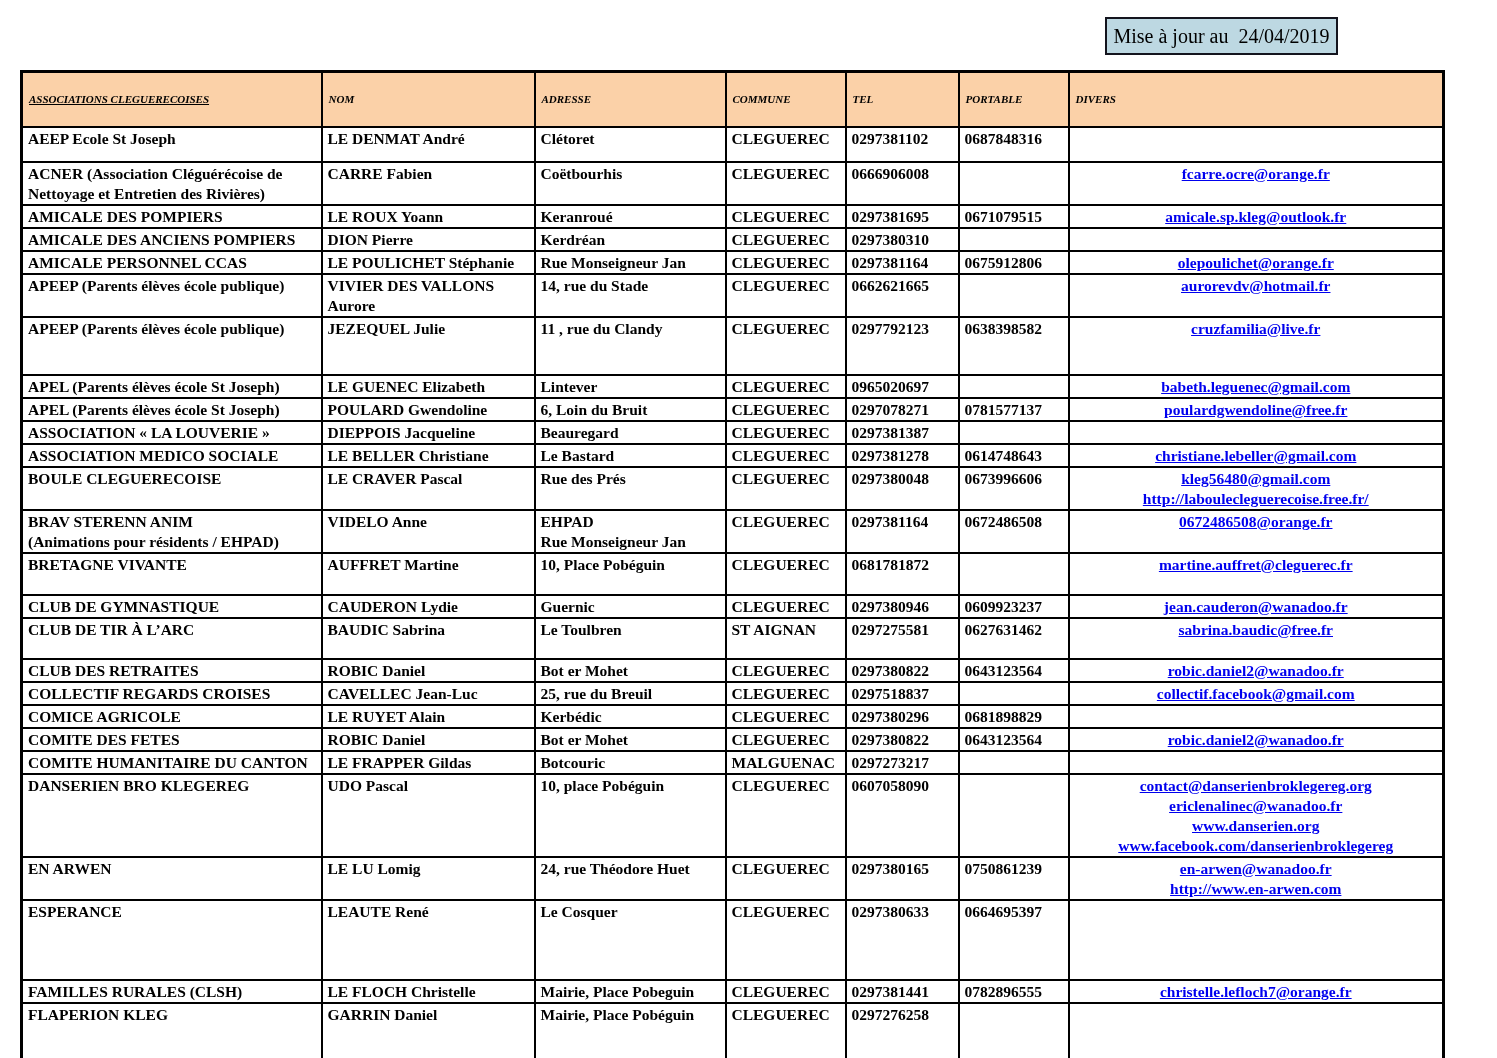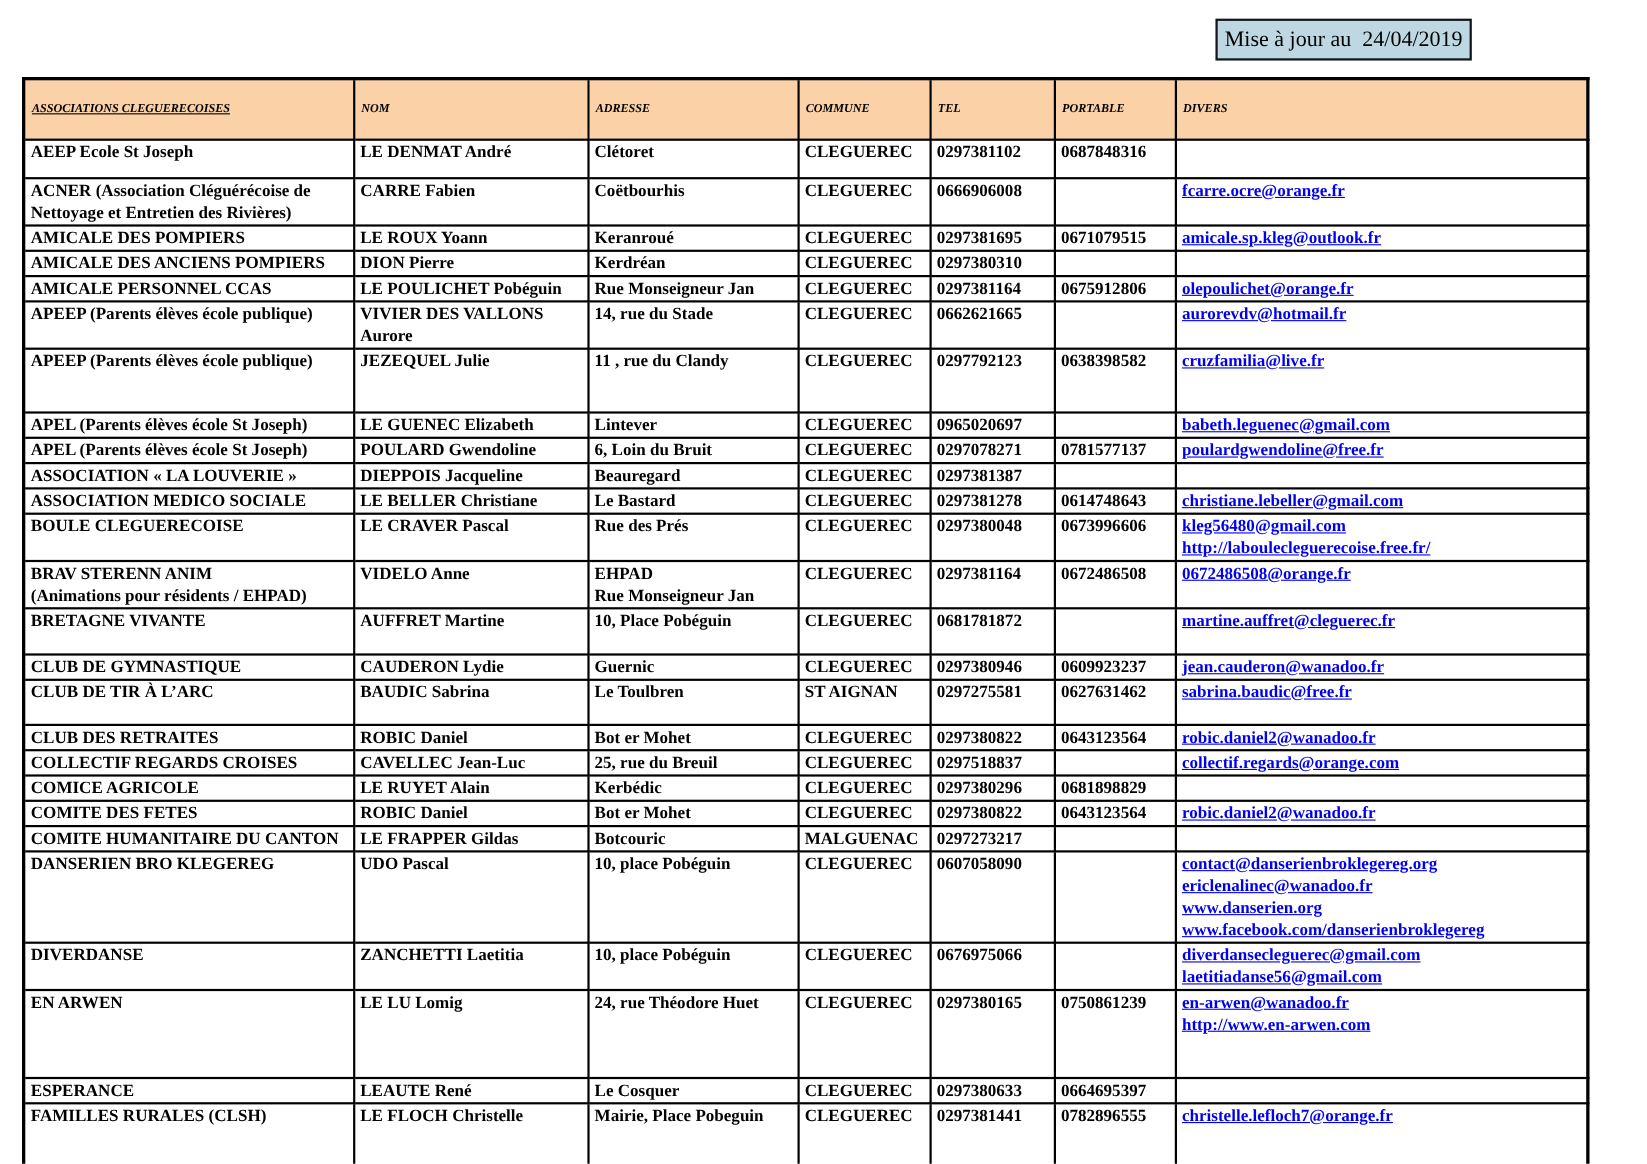--- a/index.html
+++ b/index.html
@@ -63,20 +63,21 @@
   tbody tr:nth-child(26){height:62px;}
   tbody tr:nth-child(27){height:41px;}
 
   a.cell-link{
     display:block;
     color:var(--link-blue);
     font-weight:bold;
     text-decoration:underline;
     white-space:nowrap;
     cursor:pointer;
+    text-align:center;
   }
 </style>
 </head>
 <body>
 
 <div class="page">
 
   <div class="update-box">
     <span>Mise à jour au  24/04/2019</span>
   </div>
@@ -135,21 +136,21 @@
           <td>AMICALE DES ANCIENS POMPIERS</td>
           <td>DION Pierre</td>
           <td>Kerdréan</td>
           <td>CLEGUEREC</td>
           <td>0297380310</td>
           <td></td>
           <td></td>
         </tr>
         <tr>
           <td>AMICALE PERSONNEL CCAS</td>
-          <td>LE POULICHET Pobéguin</td>
+          <td>LE POULICHET Stéphanie</td>
           <td>Rue Monseigneur Jan</td>
           <td>CLEGUEREC</td>
           <td>0297381164</td>
           <td>0675912806</td>
           <td><a class="cell-link" href="#">olepoulichet@orange.fr</a></td>
         </tr>
         <tr>
           <td>APEEP (Parents élèves école publique)</td>
           <td>VIVIER DES VALLONS
 Aurore</td>
@@ -260,21 +261,21 @@
           <td>0643123564</td>
           <td><a class="cell-link" href="#">robic.daniel2@wanadoo.fr</a></td>
         </tr>
         <tr>
           <td>COLLECTIF REGARDS CROISES</td>
           <td>CAVELLEC Jean-Luc</td>
           <td>25, rue du Breuil</td>
           <td>CLEGUEREC</td>
           <td>0297518837</td>
           <td></td>
-          <td><a class="cell-link" href="#">collectif.regards@orange.com</a></td>
+          <td><a class="cell-link" href="#">collectif.facebook@gmail.com</a></td>
         </tr>
         <tr>
           <td>COMICE AGRICOLE</td>
           <td>LE RUYET Alain</td>
           <td>Kerbédic</td>
           <td>CLEGUEREC</td>
           <td>0297380296</td>
           <td>0681898829</td>
           <td></td>
         </tr>
@@ -299,29 +300,20 @@
         <tr>
           <td>DANSERIEN BRO KLEGEREG</td>
           <td>UDO Pascal</td>
           <td>10, place Pobéguin</td>
           <td>CLEGUEREC</td>
           <td>0607058090</td>
           <td></td>
           <td><a class="cell-link" href="#">contact@danserienbroklegereg.org</a><a class="cell-link" href="#">ericlenalinec@wanadoo.fr</a><a class="cell-link" href="#">www.danserien.org</a><a class="cell-link" href="#">www.facebook.com/danserienbroklegereg</a></td>
         </tr>
         <tr>
-          <td>DIVERDANSE</td>
-          <td>ZANCHETTI Laetitia</td>
-          <td>10, place Pobéguin</td>
-          <td>CLEGUEREC</td>
-          <td>0676975066</td>
-          <td></td>
-          <td><a class="cell-link" href="#">diverdansecleguerec@gmail.com</a><a class="cell-link" href="#">laetitiadanse56@gmail.com</a></td>
-        </tr>
-        <tr>
           <td>EN ARWEN</td>
           <td>LE LU Lomig</td>
           <td>24, rue Théodore Huet</td>
           <td>CLEGUEREC</td>
           <td>0297380165</td>
           <td>0750861239</td>
           <td><a class="cell-link" href="#">en-arwen@wanadoo.fr</a><a class="cell-link" href="#">http://www.en-arwen.com</a></td>
         </tr>
         <tr>
           <td>ESPERANCE</td>

